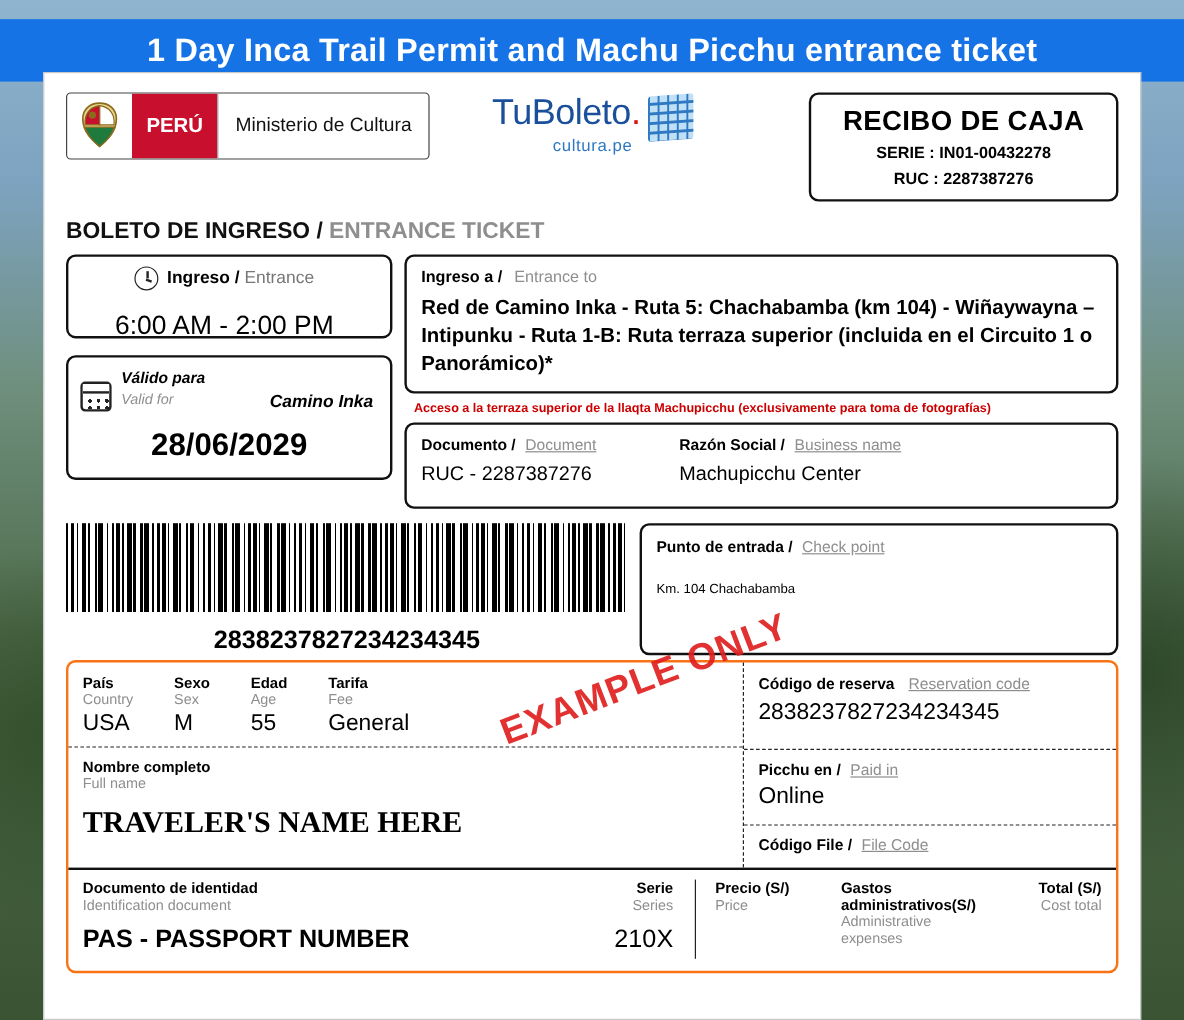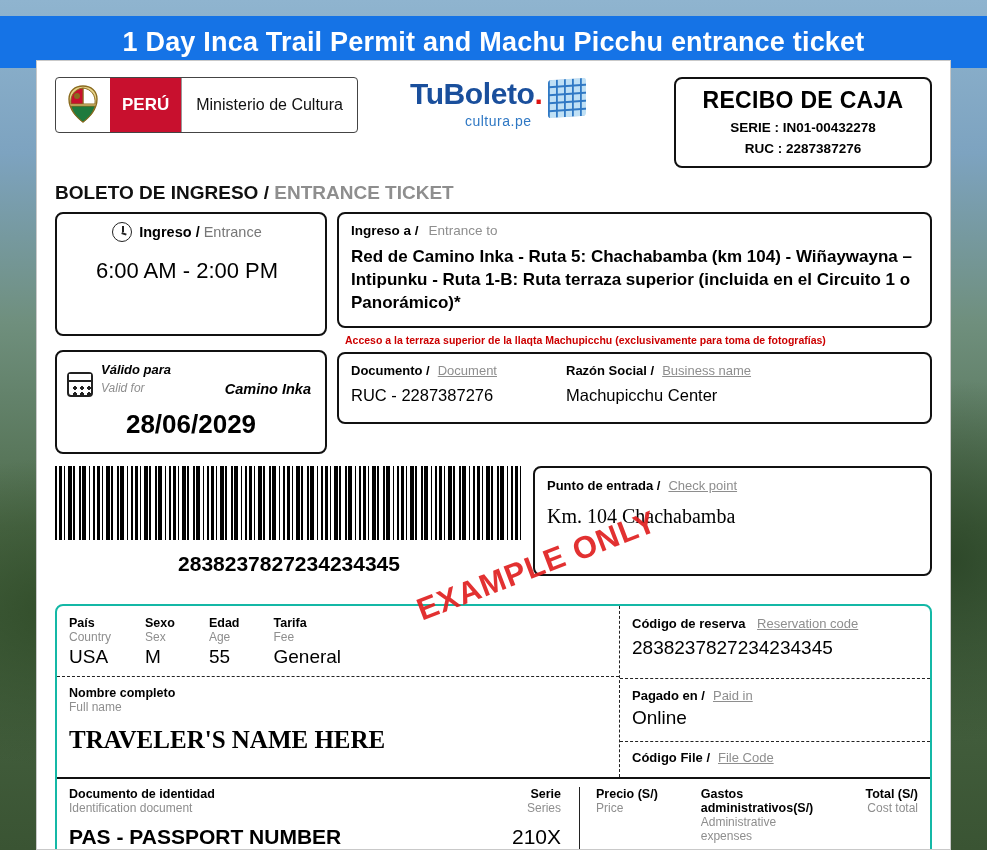--- a/index.html
+++ b/index.html
@@ -77,21 +77,21 @@
     display: flex; align-items: center;
     border-left: 1px solid #999;
   }
 
   .logo {
     margin-left: 52px;
     display: flex; flex-direction: column; align-items: center;
     position: relative; top: -2px;
   }
   .logo-row { display: flex; align-items: flex-start; }
-  .logo-main { font-size: 30px; font-weight: bold; letter-spacing: -.4px; }
+  .logo-main { font-size: 30px; font-weight: normal; letter-spacing: -.4px; }
   .logo-tu { color: #1a4f9c; }
   .logo-bol { color: #1a4f9c; }
   .logo-dot { color: #d11; }
   .logo-sub { font-size: 14px; color: #2f78c4; margin-top: -4px; letter-spacing: .5px; }
   .qr {
     width: 38px; height: 38px; margin-left: 6px; margin-top: 2px;
     background:
       linear-gradient(90deg,#2f78c4 25%, transparent 0) 0 0/8px 8px repeat,
       linear-gradient(0deg,#2f78c4 25%, transparent 0) 0 0/8px 8px repeat,
       #bfe0f5;
@@ -114,21 +114,21 @@
   }
   .boleto-line .en { color: #8e8e8e; font-weight: bold; }
 
   
   .mid { display: flex; gap: 10px; }
   .mid-left { width: 272px; flex: 0 0 272px; }
   .mid-right { flex: 1; }
 
   .rbox { border: 2px solid #111; border-radius: 8px; background: #fff; }
 
-  .ingreso-box { padding: 8px 10px 12px 2px; height: 124px; }
+  .ingreso-box { padding: 8px 10px 12px 2px; height: 70px; }
   .ingreso-head { display: flex; align-items: center; gap: 7px; justify-content: center; }
   .clock {
     width: 20px; height: 20px; border: 1.6px solid #222; border-radius: 50%;
     position: relative;
   }
   .clock:before, .clock:after {
     content: ""; position: absolute; background: #222;
     left: 50%; top: 50%; transform-origin: 0 0;
   }
   .clock:before { width: 6px; height: 1.6px; transform: rotate(-90deg); }
@@ -184,24 +184,24 @@
   .barcode {
     height: 74px; width: 100%;
     background-image: repeating-linear-gradient(90deg,
       #000 0 2px, #fff 2px 4px, #000 4px 7px, #fff 7px 9px,
       #000 9px 10px, #fff 10px 13px, #000 13px 17px, #fff 17px 18px,
       #000 18px 20px, #fff 20px 24px, #000 24px 26px, #fff 26px 27px,
       #000 27px 31px, #fff 31px 34px, #000 34px 35px, #fff 35px 38px);
   }
   .bc-num { text-align: center; font-size: 21px; font-weight: bold; margin-top: 12px; }
   .cp-box { flex: 1; padding: 10px 12px; height: 110px; }
-  .cp-val { font-size: 20px; margin-top: 12px; font-family: Liberation Serif, serif; }
-
-  
-  .lower { border: 2px solid #14b8a6; border-radius: 8px; margin-top: 28px; }
+  .cp-val { font-size: 11px; margin-top: 22px; }
+
+  
+  .lower { border: 2px solid #f97316; border-radius: 8px; margin-top: 4px; }
   .lower-top { display: flex; }
   .lt-left { flex: 0 0 563px; border-right: 1px dashed #222; }
   .lt-right { flex: 1; }
 
   .pax { display: flex; padding: 10px 12px 8px 12px; }
   .pax-col { margin-right: 34px; }
   .pax-es { font-size: 12.5px; font-weight: bold; }
   .pax-en { font-size: 12px; color: #8e8e8e; }
   .pax-val { font-size: 19px; margin-top: 2px; }
 
@@ -398,21 +398,21 @@
         <div class="res-blk">
           <div class="fld-lbl">
             <span>Código de reserva</span>
             <span class="en">Reservation code</span>
           </div>
           <div class="res-val">2838237827234234345</div>
         </div>
         <div class="sep-dash"></div>
         <div class="paid-blk">
           <div class="fld-lbl">
-            <span>Pagado en /</span><span class="en">Paid in</span>
+            <span>Picchu en /</span><span class="en">Paid in</span>
           </div>
           <div class="paid-val">Online</div>
         </div>
         <div class="sep-dash"></div>
         <div class="file-blk">
           <div class="fld-lbl">
             <span>Código File /</span><span class="en">File Code</span>
           </div>
           <div class="paid-val"></div>
         </div>

